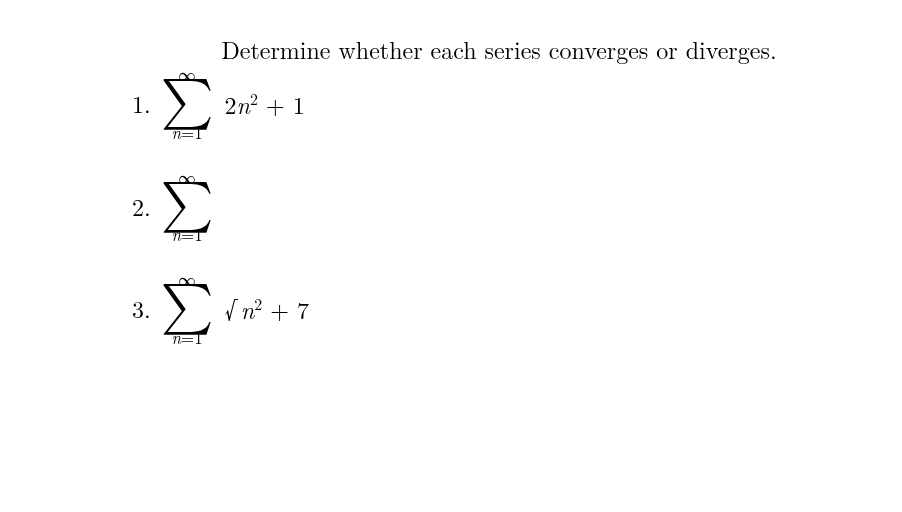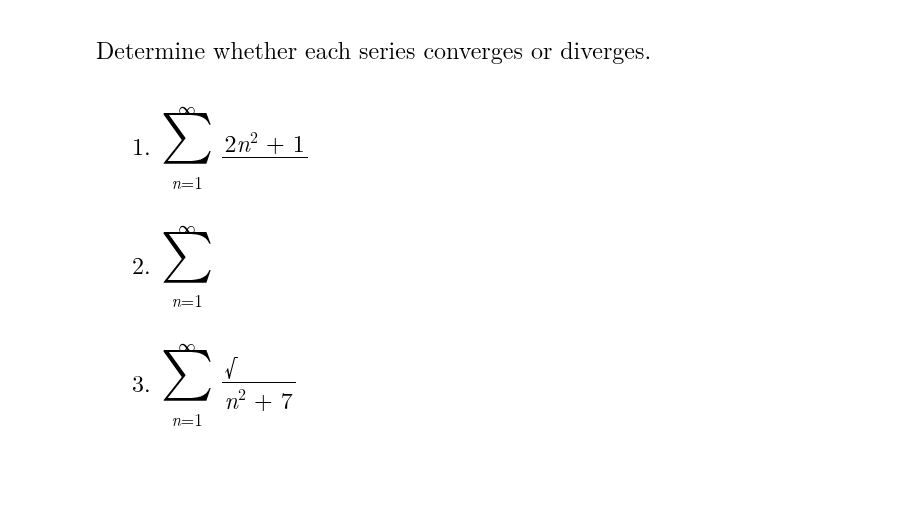--- a/index.html
+++ b/index.html
@@ -11,21 +11,21 @@
       width: 902px;
       height: 512px;
       background: #fff;
       font-family: 'Latin Modern Roman', 'Computer Modern', Georgia, serif;
       font-size: 24px;
       color: #000;
       padding: 32px 0 0 96px;
     }
     .instruction {
       font-size: 24px;
-      margin-bottom: 34px;
+      text-align: center;
     }
     .problems {
       padding-left: 36px;
     }
     .problem {
       display: flex;
       align-items: center;
       margin-bottom: 28px;
     }
     .prob-num {
@@ -45,26 +45,26 @@
       margin-bottom: -2px;
     }
     .sigma {
       font-size: 50px;
       line-height: 0.85;
       font-family: 'Latin Modern Math', 'Cambria Math', serif;
     }
     .sigma-bottom {
       font-size: 17px;
       font-style: italic;
-      margin-top: 16px;
+      margin-top: 0;
     }
     .frac {
       display: inline-flex;
-      flex-direction: column;
-      align-items: flex-start;
+      flex-direction: row;
+      align-items: flex-end;
       line-height: 1;
       vertical-align: middle;
     }
     .frac-line {
       border-bottom: 1.2px solid #000;
       align-self: stretch;
       margin: 3px 0;
     }
     .num, .den {
       font-size: 24px;

